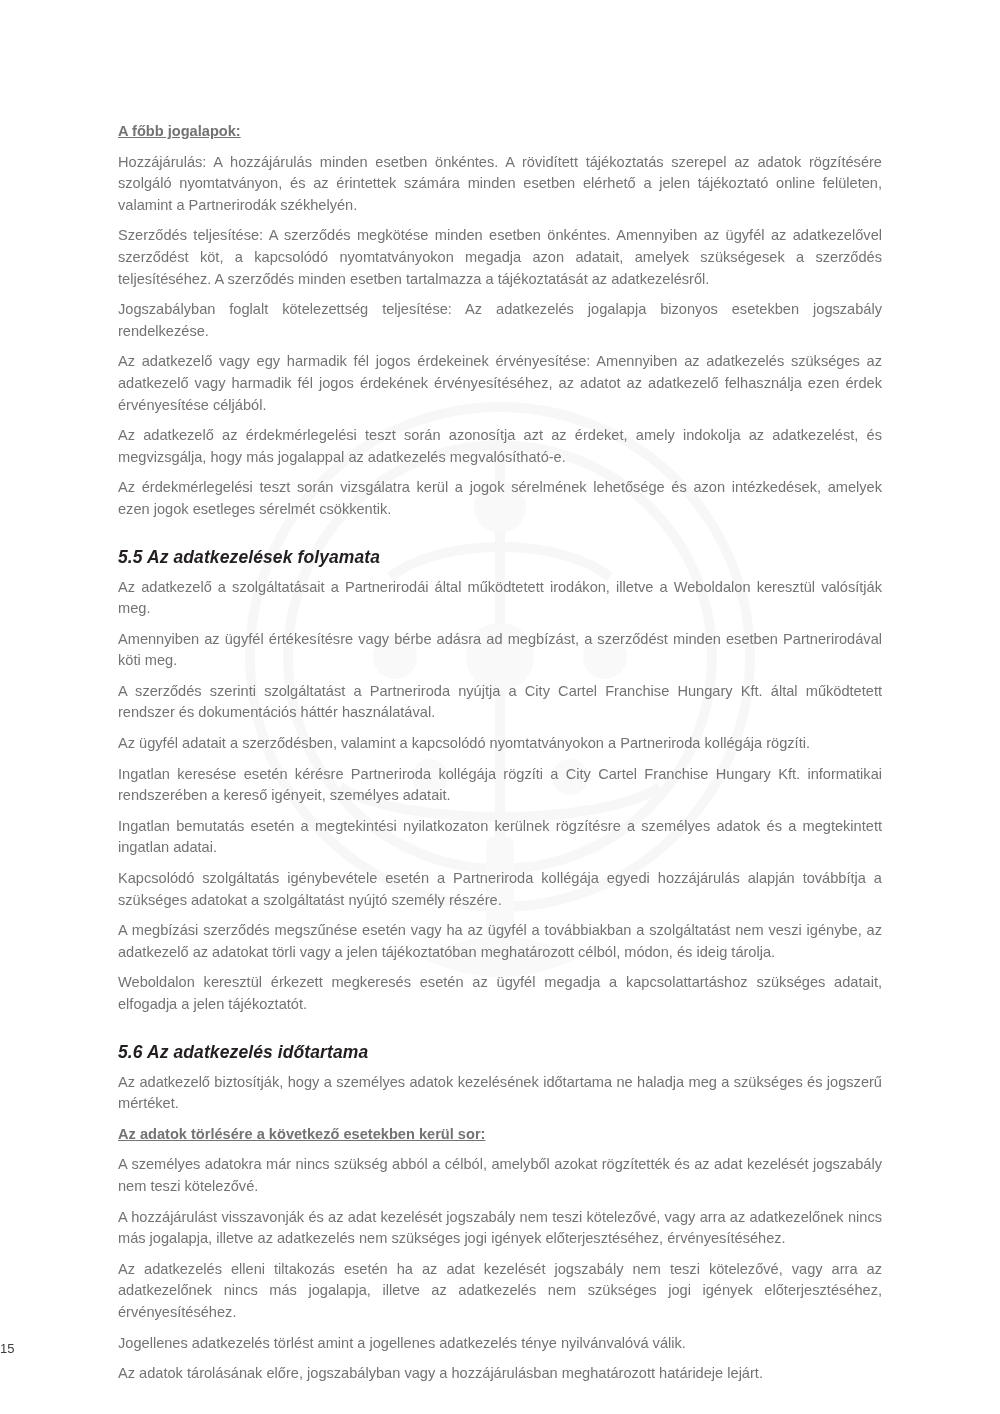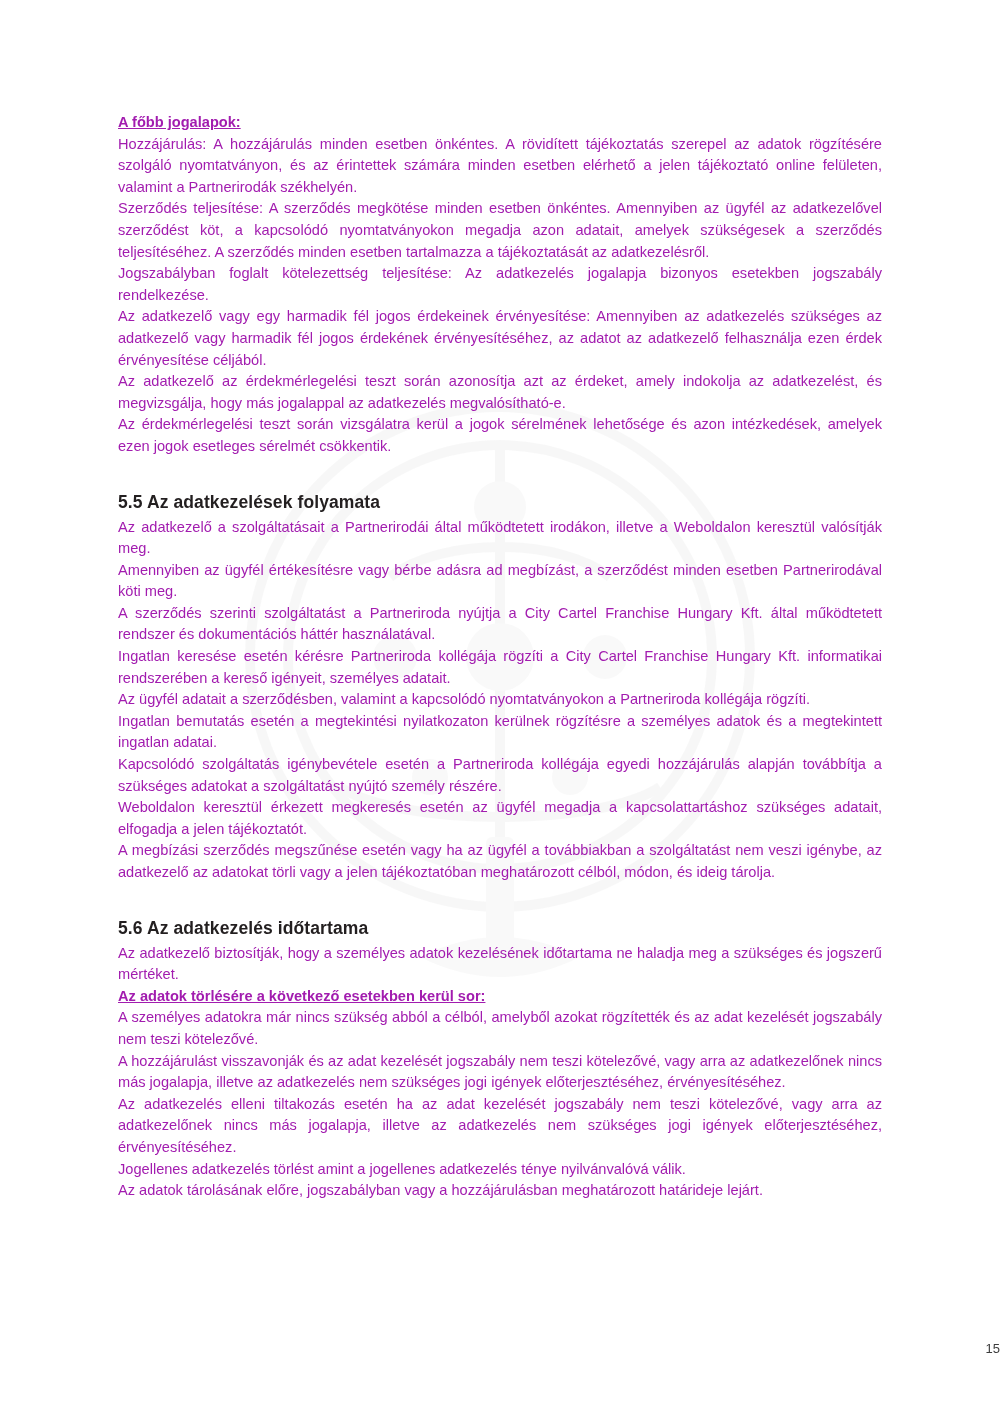--- a/index.html
+++ b/index.html
@@ -28,47 +28,48 @@
     pointer-events: none;
     z-index: 0;
   }
   .content {
     position: relative;
     z-index: 1;
     padding: 112px 118px 0 118px;
     box-sizing: border-box;
   }
   p {
-    margin: 0 0 0 0;
+    margin: 9px 0 0 0;
     font-size: 14.6px;
     line-height: 1.48;
     text-align: justify;
     text-justify: inter-word;
-    color: #a21caf;
+    color: #737373;
   }
   .lead {
     font-weight: normal;
   }
   .underline-head {
     font-weight: bold;
     text-decoration: underline;
   }
   h2.section {
     font-size: 17.5px;
     font-weight: bold;
-    margin: 34px 0 4px 0;
+    margin: 26px 0 4px 0;
     color: #231f20;
     letter-spacing: 0.1px;
+    font-style: italic;
   }
   .footer-num {
     position: absolute;
     bottom: 58px;
     left: 0;
     width: 100%;
-    text-align: right;
+    text-align: left;
     font-size: 13px;
     color: #3d3d3d;
   }
 </style>
 </head>
 <body>
 
 <div class="page">
 
   <svg class="watermark" viewBox="0 0 620 700" xmlns="http://www.w3.org/2000/svg">
@@ -106,26 +107,26 @@
 
     <p>Az adatkezelő az érdekmérlegelési teszt során azonosítja azt az érdeket, amely indokolja az adatkezelést, és megvizsgálja, hogy más jogalappal az adatkezelés megvalósítható-e.</p>
 
     <p>Az érdekmérlegelési teszt során vizsgálatra kerül a jogok sérelmének lehetősége és azon intézkedések, amelyek ezen jogok esetleges sérelmét csökkentik.</p>
 
     <h2 class="section">5.5 Az adatkezelések folyamata</h2>
 
     <p>Az adatkezelő a szolgáltatásait a Partnerirodái által működtetett irodákon, illetve a Weboldalon keresztül valósítják meg.</p>
     <p>Amennyiben az ügyfél értékesítésre vagy bérbe adásra ad megbízást, a szerződést minden esetben Partnerirodával köti meg.</p>
     <p>A szerződés szerinti szolgáltatást a Partneriroda nyújtja a City Cartel Franchise Hungary Kft. által működtetett rendszer és dokumentációs háttér használatával.</p>
+    <p>Az ügyfél adatait a szerződésben, valamint a kapcsolódó nyomtatványokon a Partneriroda kollégája rögzíti.</p>
     <p>Ingatlan keresése esetén kérésre Partneriroda kollégája rögzíti a City Cartel Franchise Hungary Kft. informatikai rendszerében a kereső igényeit, személyes adatait.</p>
-    <p>Az ügyfél adatait a szerződésben, valamint a kapcsolódó nyomtatványokon a Partneriroda kollégája rögzíti.</p>
     <p>Ingatlan bemutatás esetén a megtekintési nyilatkozaton kerülnek rögzítésre a személyes adatok és a megtekintett ingatlan adatai.</p>
     <p>Kapcsolódó szolgáltatás igénybevétele esetén a Partneriroda kollégája egyedi hozzájárulás alapján továbbítja a szükséges adatokat a szolgáltatást nyújtó személy részére.</p>
+    <p>A megbízási szerződés megszűnése esetén vagy ha az ügyfél a továbbiakban a szolgáltatást nem veszi igénybe, az adatkezelő az adatokat törli vagy a jelen tájékoztatóban meghatározott célból, módon, és ideig tárolja.</p>
     <p>Weboldalon keresztül érkezett megkeresés esetén az ügyfél megadja a kapcsolattartáshoz szükséges adatait, elfogadja a jelen tájékoztatót.</p>
-    <p>A megbízási szerződés megszűnése esetén vagy ha az ügyfél a továbbiakban a szolgáltatást nem veszi igénybe, az adatkezelő az adatokat törli vagy a jelen tájékoztatóban meghatározott célból, módon, és ideig tárolja.</p>
 
     <h2 class="section">5.6 Az adatkezelés időtartama</h2>
 
     <p>Az adatkezelő biztosítják, hogy a személyes adatok kezelésének időtartama ne haladja meg a szükséges és jogszerű mértéket.</p>
 
     <p class="underline-head">Az adatok törlésére a következő esetekben kerül sor:</p>
 
     <p><span class="lead">A személyes adatokra már nincs szükség abból a célból, amelyből azokat rögzítették</span><span> és az adat kezelését jogszabály nem teszi kötelezővé.</span></p>
 
     <p><span class="lead">A hozzájárulást visszavonják</span><span> és az adat kezelését jogszabály nem teszi kötelezővé, vagy arra az adatkezelőnek nincs más jogalapja, illetve az adatkezelés nem szükséges jogi igények előterjesztéséhez, érvényesítéséhez.</span></p>

